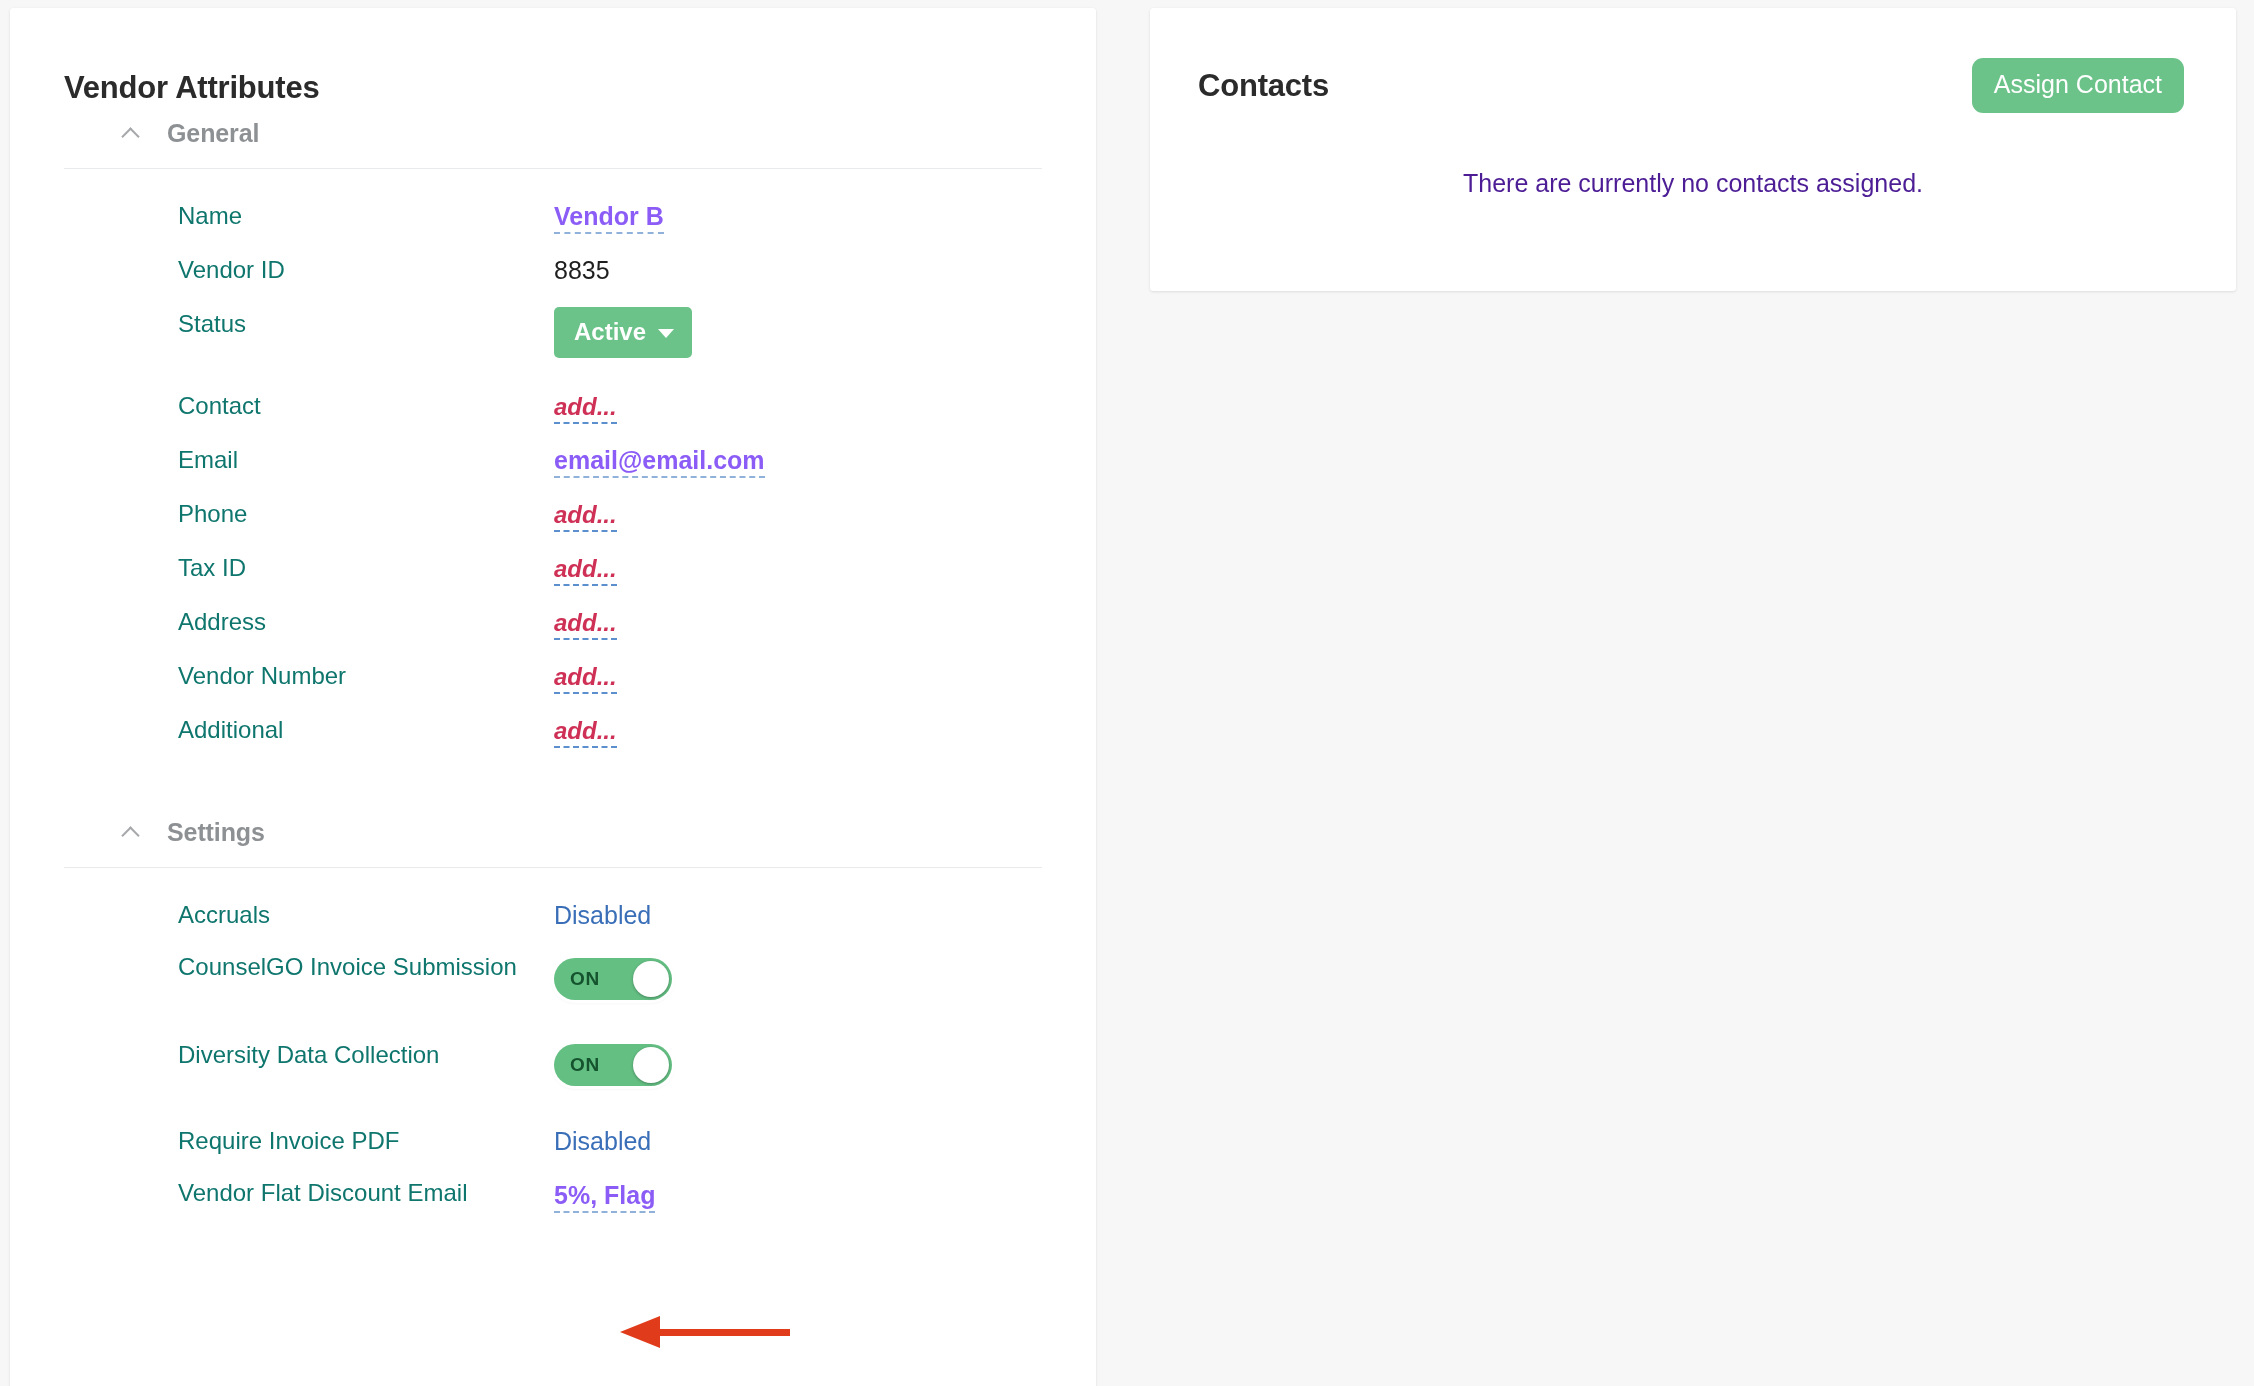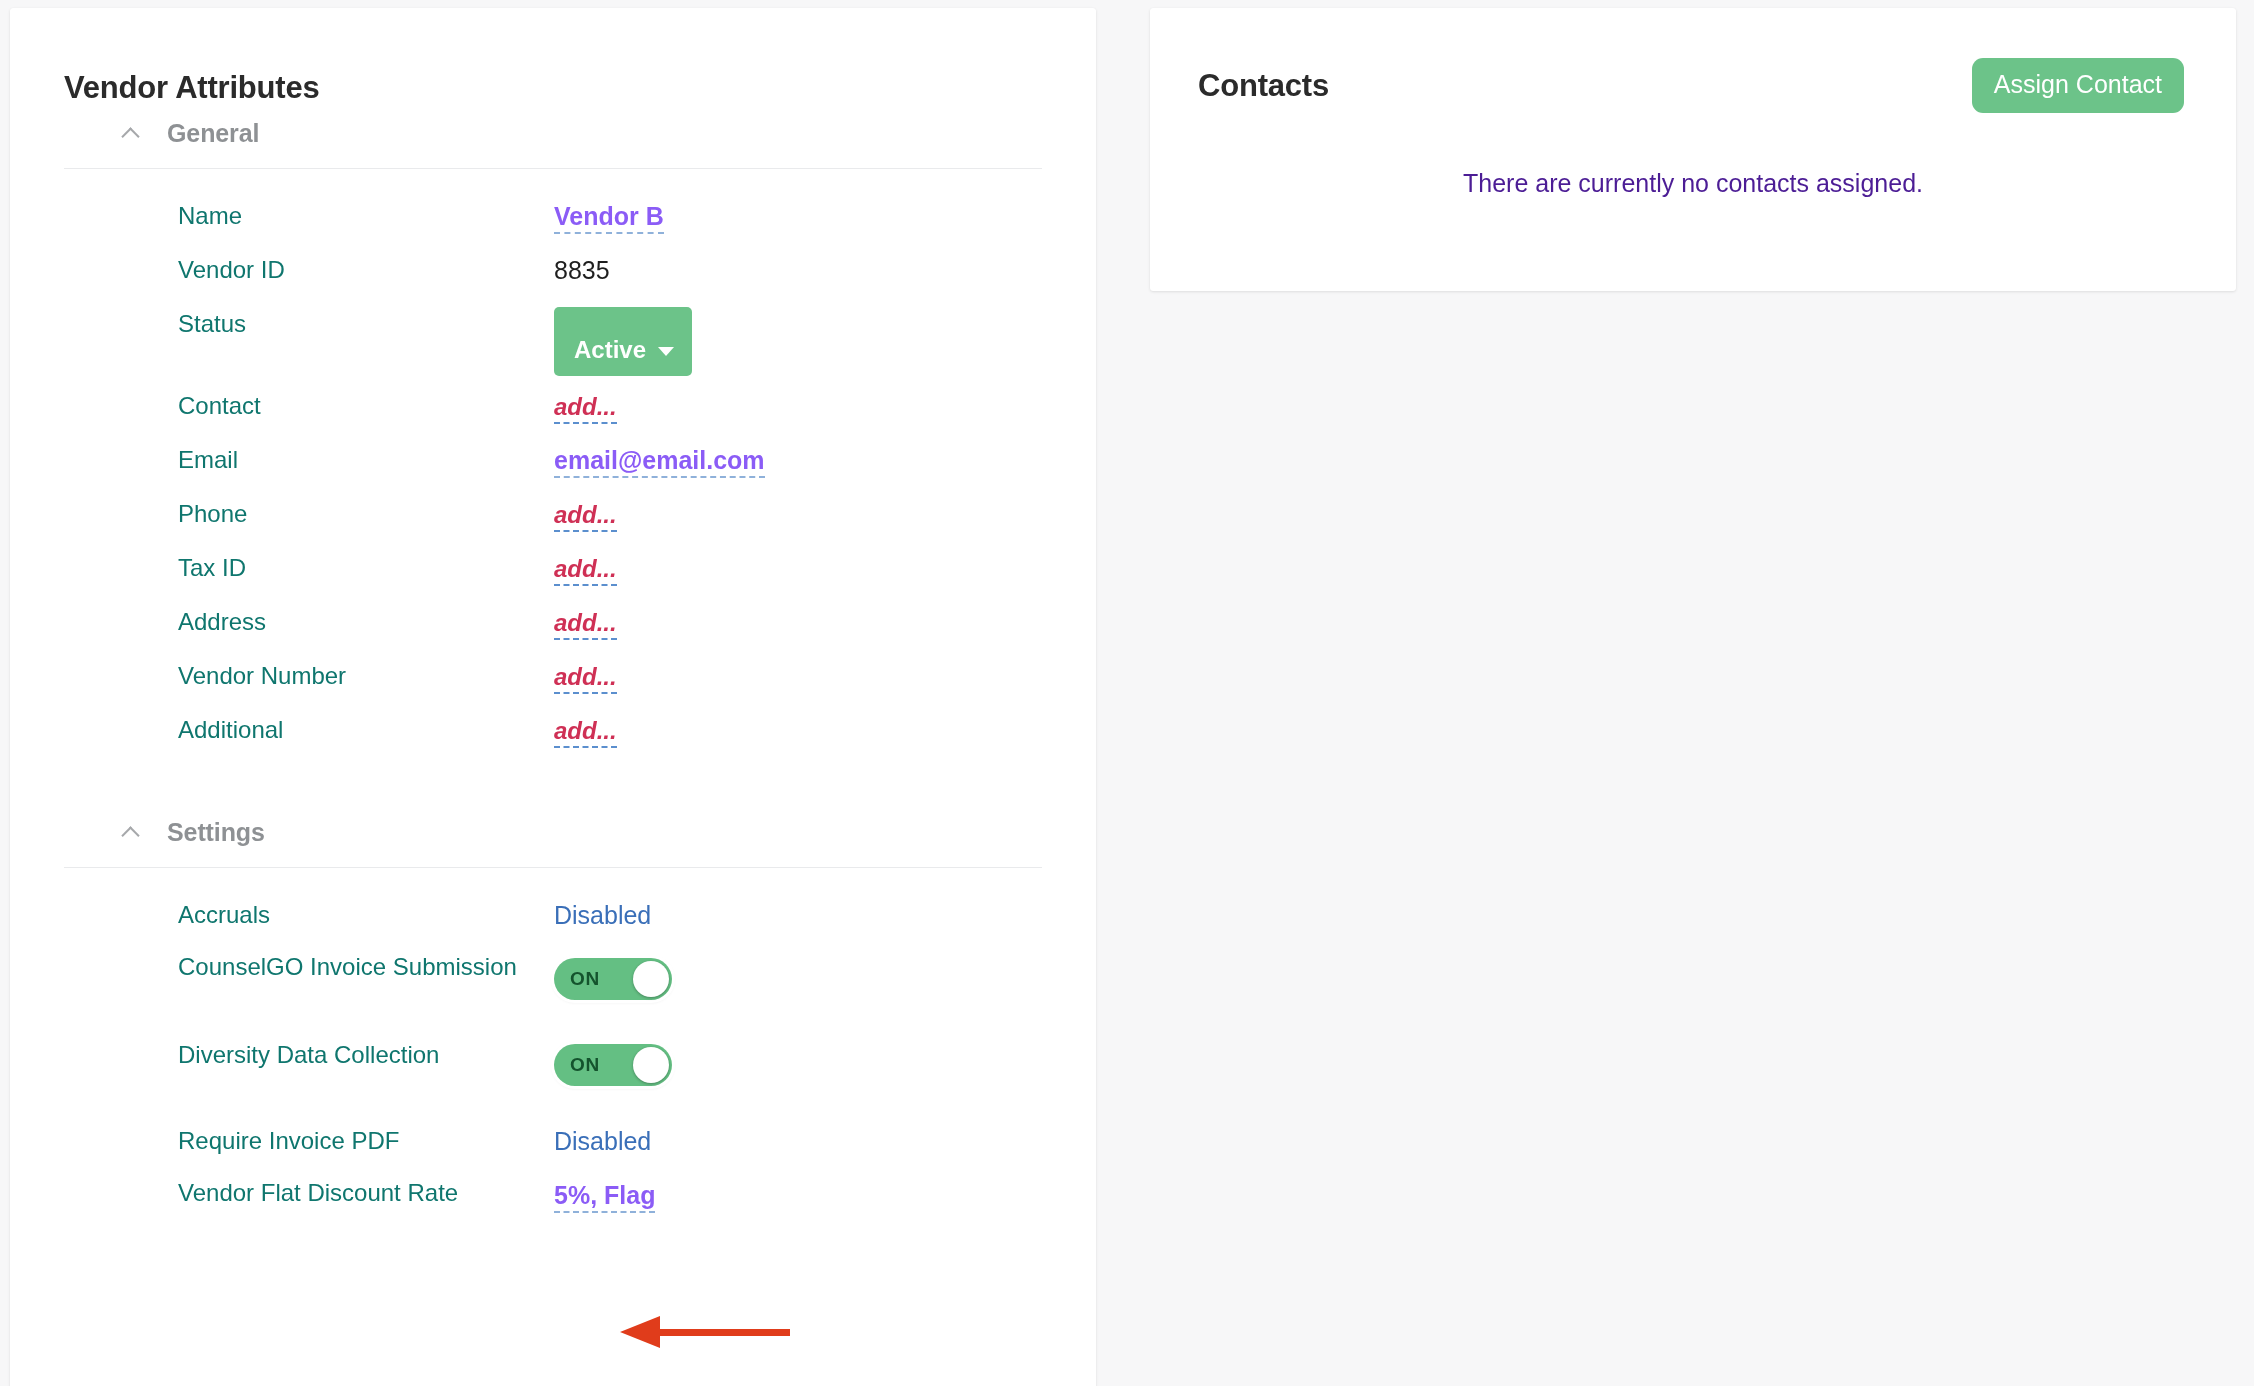--- a/index.html
+++ b/index.html
@@ -147,21 +147,21 @@
   .status-btn {
     display: inline-flex;
     align-items: center;
     gap: 12px;
     background: #6cc389;
     color: #ffffff;
     border: none;
     border-radius: 5px;
     font-size: 24px;
     font-weight: bold;
-    padding: 29px 18px 12px 20px;
+    padding: 11px 18px 12px 20px;
     font-family: "Liberation Sans", sans-serif;
     cursor: pointer;
     margin-top: 2px;
   }
   .caret-down {
     width: 0; height: 0;
     border-left: 8px solid transparent;
     border-right: 8px solid transparent;
     border-top: 9px solid #ffffff;
     display: inline-block;
@@ -407,21 +407,21 @@
         </div>
 
         <div class="gap-sm"></div>
 
         <div class="row">
           <div class="row-label">Require Invoice PDF</div>
           <div class="row-value plain-blue">Disabled</div>
         </div>
 
         <div class="row">
-          <div class="row-label" style="line-height:34px">Vendor Flat Discount Rate</div>
+          <div class="row-label" style="line-height:34px">Vendor Flat Discount Email</div>
           <div class="row-value">
             <a class="link-blue">5%, Flag</a>
           </div>
         </div>
 
       </div>
     </div>
 
   </div>
 

